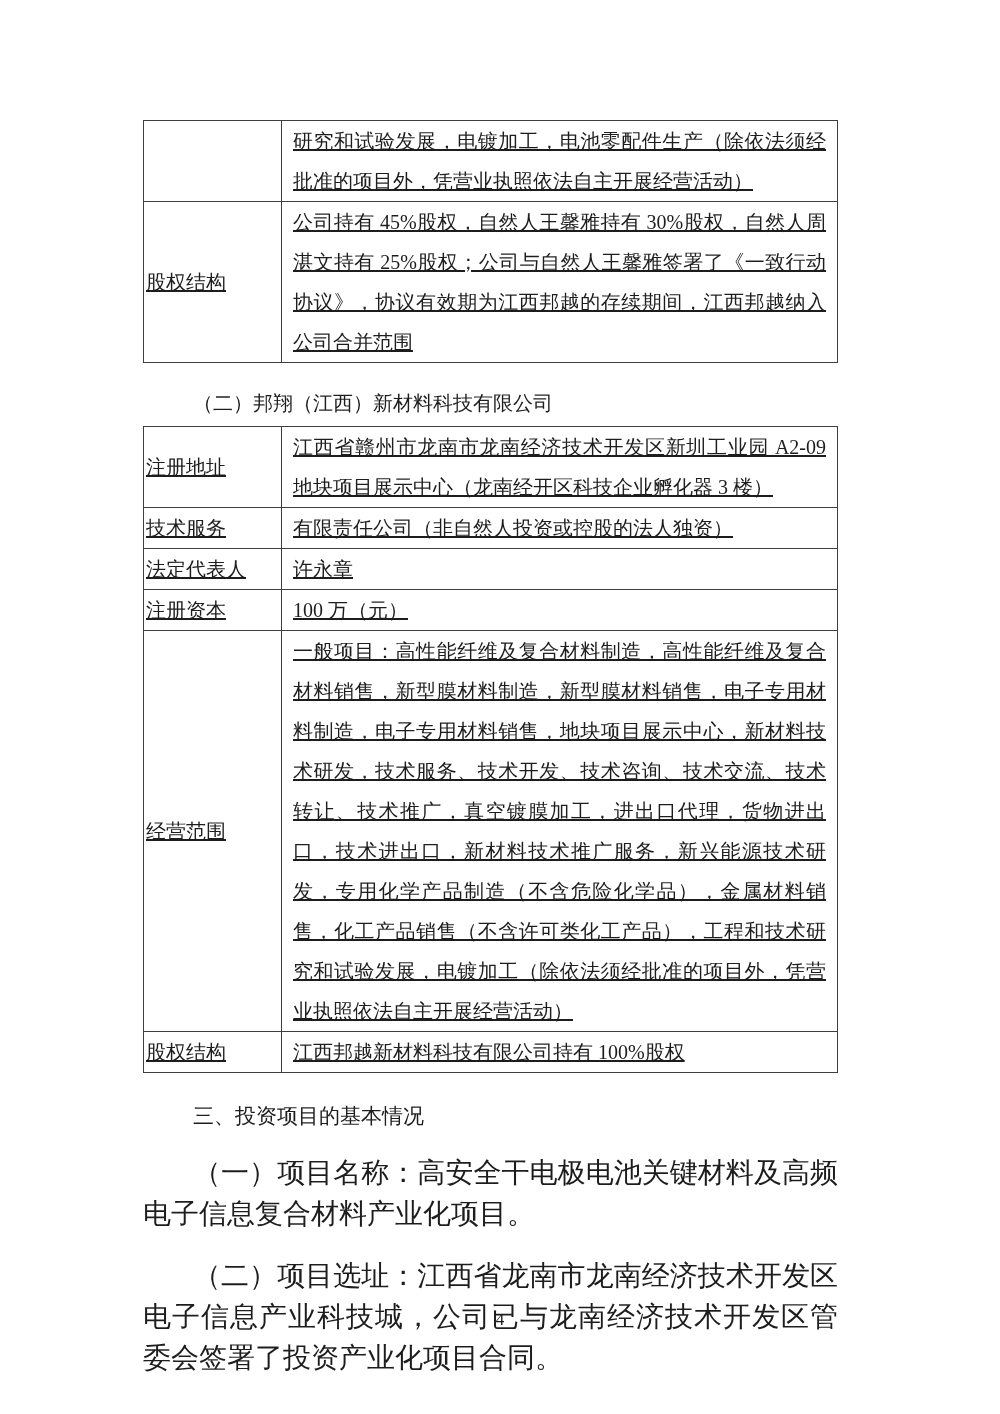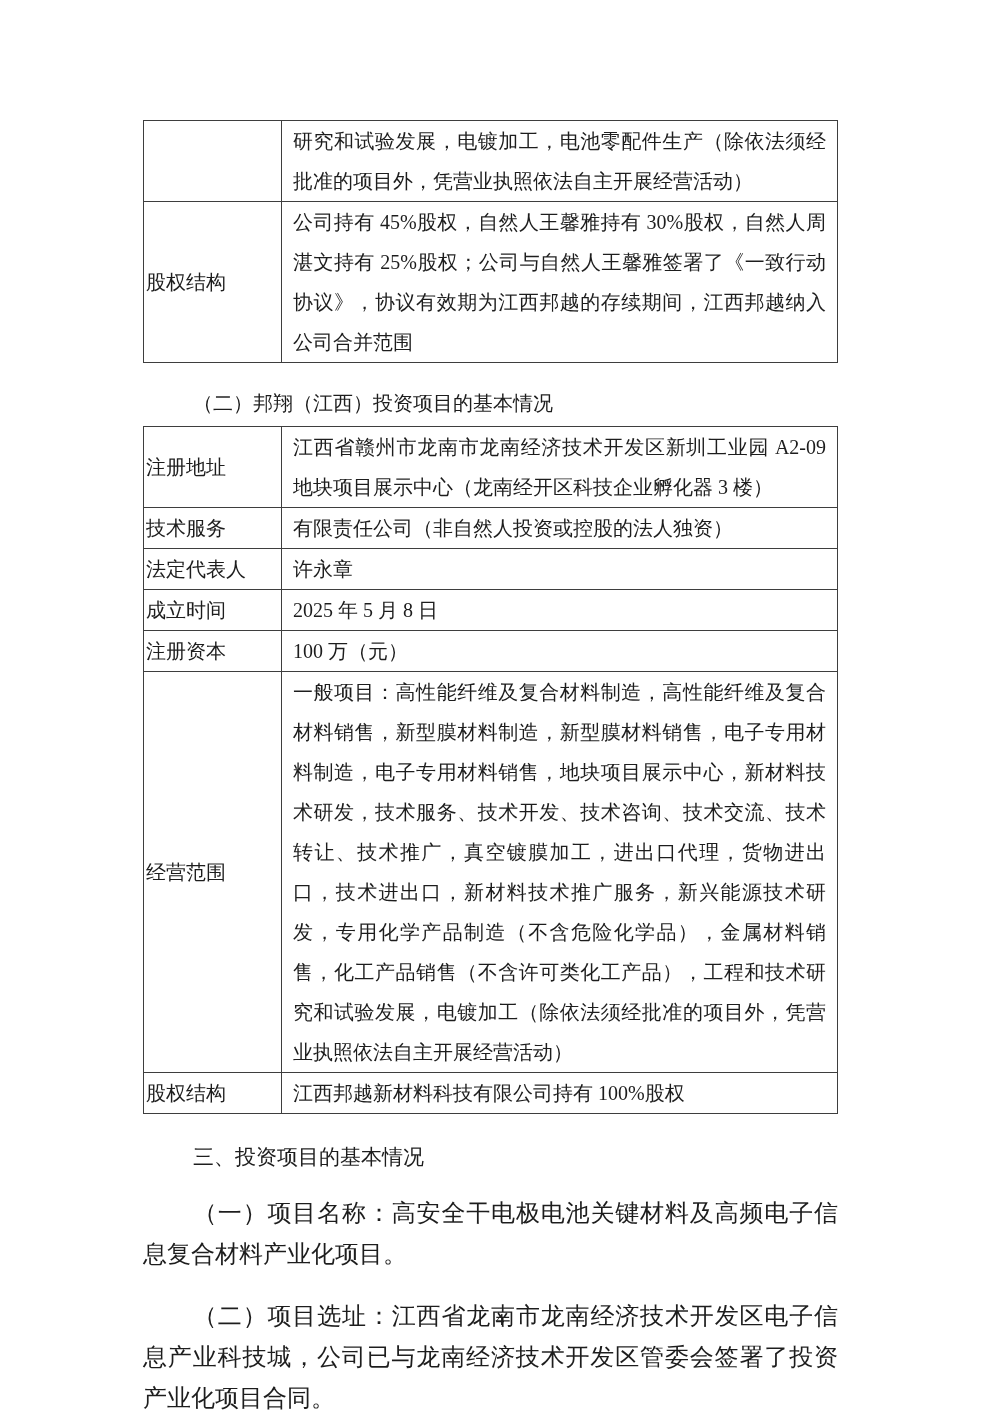--- a/index.html
+++ b/index.html
@@ -27,20 +27,21 @@
     border-collapse: collapse;
     width: 695px;
     table-layout: fixed;
     font-size: 20px;
   }
   table.info-table td {
     border: 1px solid #3e3e3e;
     line-height: 40px;
     vertical-align: middle;
     word-break: break-all;
+    text-decoration: underline;
   }
   td.label-cell {
     width: 133px;
     padding: 0 2px;
   }
   td.value-cell {
     padding: 0 11px;
     text-align: justify;
   }
   .tbl-top { margin-top: 120px; }
@@ -51,21 +52,21 @@
     padding-left: 50px;
   }
   .section-heading {
     font-size: 21px;
     font-weight: normal;
     line-height: 30px;
     margin: 28px 0 0 0;
     padding-left: 50px;
   }
   .para {
-    font-size: 24px;
+    font-size: 28px;
     line-height: 41px;
     text-align: justify;
     text-indent: 50px;
     margin: 21px 0 0 0;
     word-break: break-all;
   }
   .page-number {
     position: absolute;
     top: 1307px;
     left: 0;
@@ -87,39 +88,35 @@
         <td class="label-cell"></td>
         <td class="value-cell">研究和试验发展，电镀加工，电池零配件生产（除依法须经批准的项目外，凭营业执照依法自主开展经营活动）</td>
       </tr>
       <tr>
         <td class="label-cell">股权结构</td>
         <td class="value-cell">公司持有 45%股权，自然人王馨雅持有 30%股权，自然人周湛文持有 25%股权；公司与自然人王馨雅签署了《一致行动协议》，协议有效期为江西邦越的存续期间，江西邦越纳入公司合并范围</td>
       </tr>
     </tbody>
       </table>
 
-    <div class="company-heading">（二）邦翔（江西）投资项目的基本情况</div>
+    <div class="company-heading">（二）邦翔（江西）新材料科技有限公司</div>
 
     <table class="info-table">
       <tbody>
           <tr>
         <td class="label-cell">注册地址</td>
         <td class="value-cell">江西省赣州市龙南市龙南经济技术开发区新圳工业园 A2-09 地块项目展示中心（龙南经开区科技企业孵化器 3 楼）</td>
       </tr>
       <tr>
         <td class="label-cell">技术服务</td>
         <td class="value-cell">有限责任公司（非自然人投资或控股的法人独资）</td>
       </tr>
       <tr>
         <td class="label-cell">法定代表人</td>
         <td class="value-cell">许永章</td>
-      </tr>
-      <tr>
-        <td class="label-cell">成立时间</td>
-        <td class="value-cell">2025 年 5 月 8 日</td>
       </tr>
       <tr>
         <td class="label-cell">注册资本</td>
         <td class="value-cell">100 万（元）</td>
       </tr>
       <tr>
         <td class="label-cell">经营范围</td>
         <td class="value-cell">一般项目：高性能纤维及复合材料制造，高性能纤维及复合材料销售，新型膜材料制造，新型膜材料销售，电子专用材料制造，电子专用材料销售，地块项目展示中心，新材料技术研发，技术服务、技术开发、技术咨询、技术交流、技术转让、技术推广，真空镀膜加工，进出口代理，货物进出口，技术进出口，新材料技术推广服务，新兴能源技术研发，专用化学产品制造（不含危险化学品），金属材料销售，化工产品销售（不含许可类化工产品），工程和技术研究和试验发展，电镀加工（除依法须经批准的项目外，凭营业执照依法自主开展经营活动）</td>
       </tr>
       <tr>

